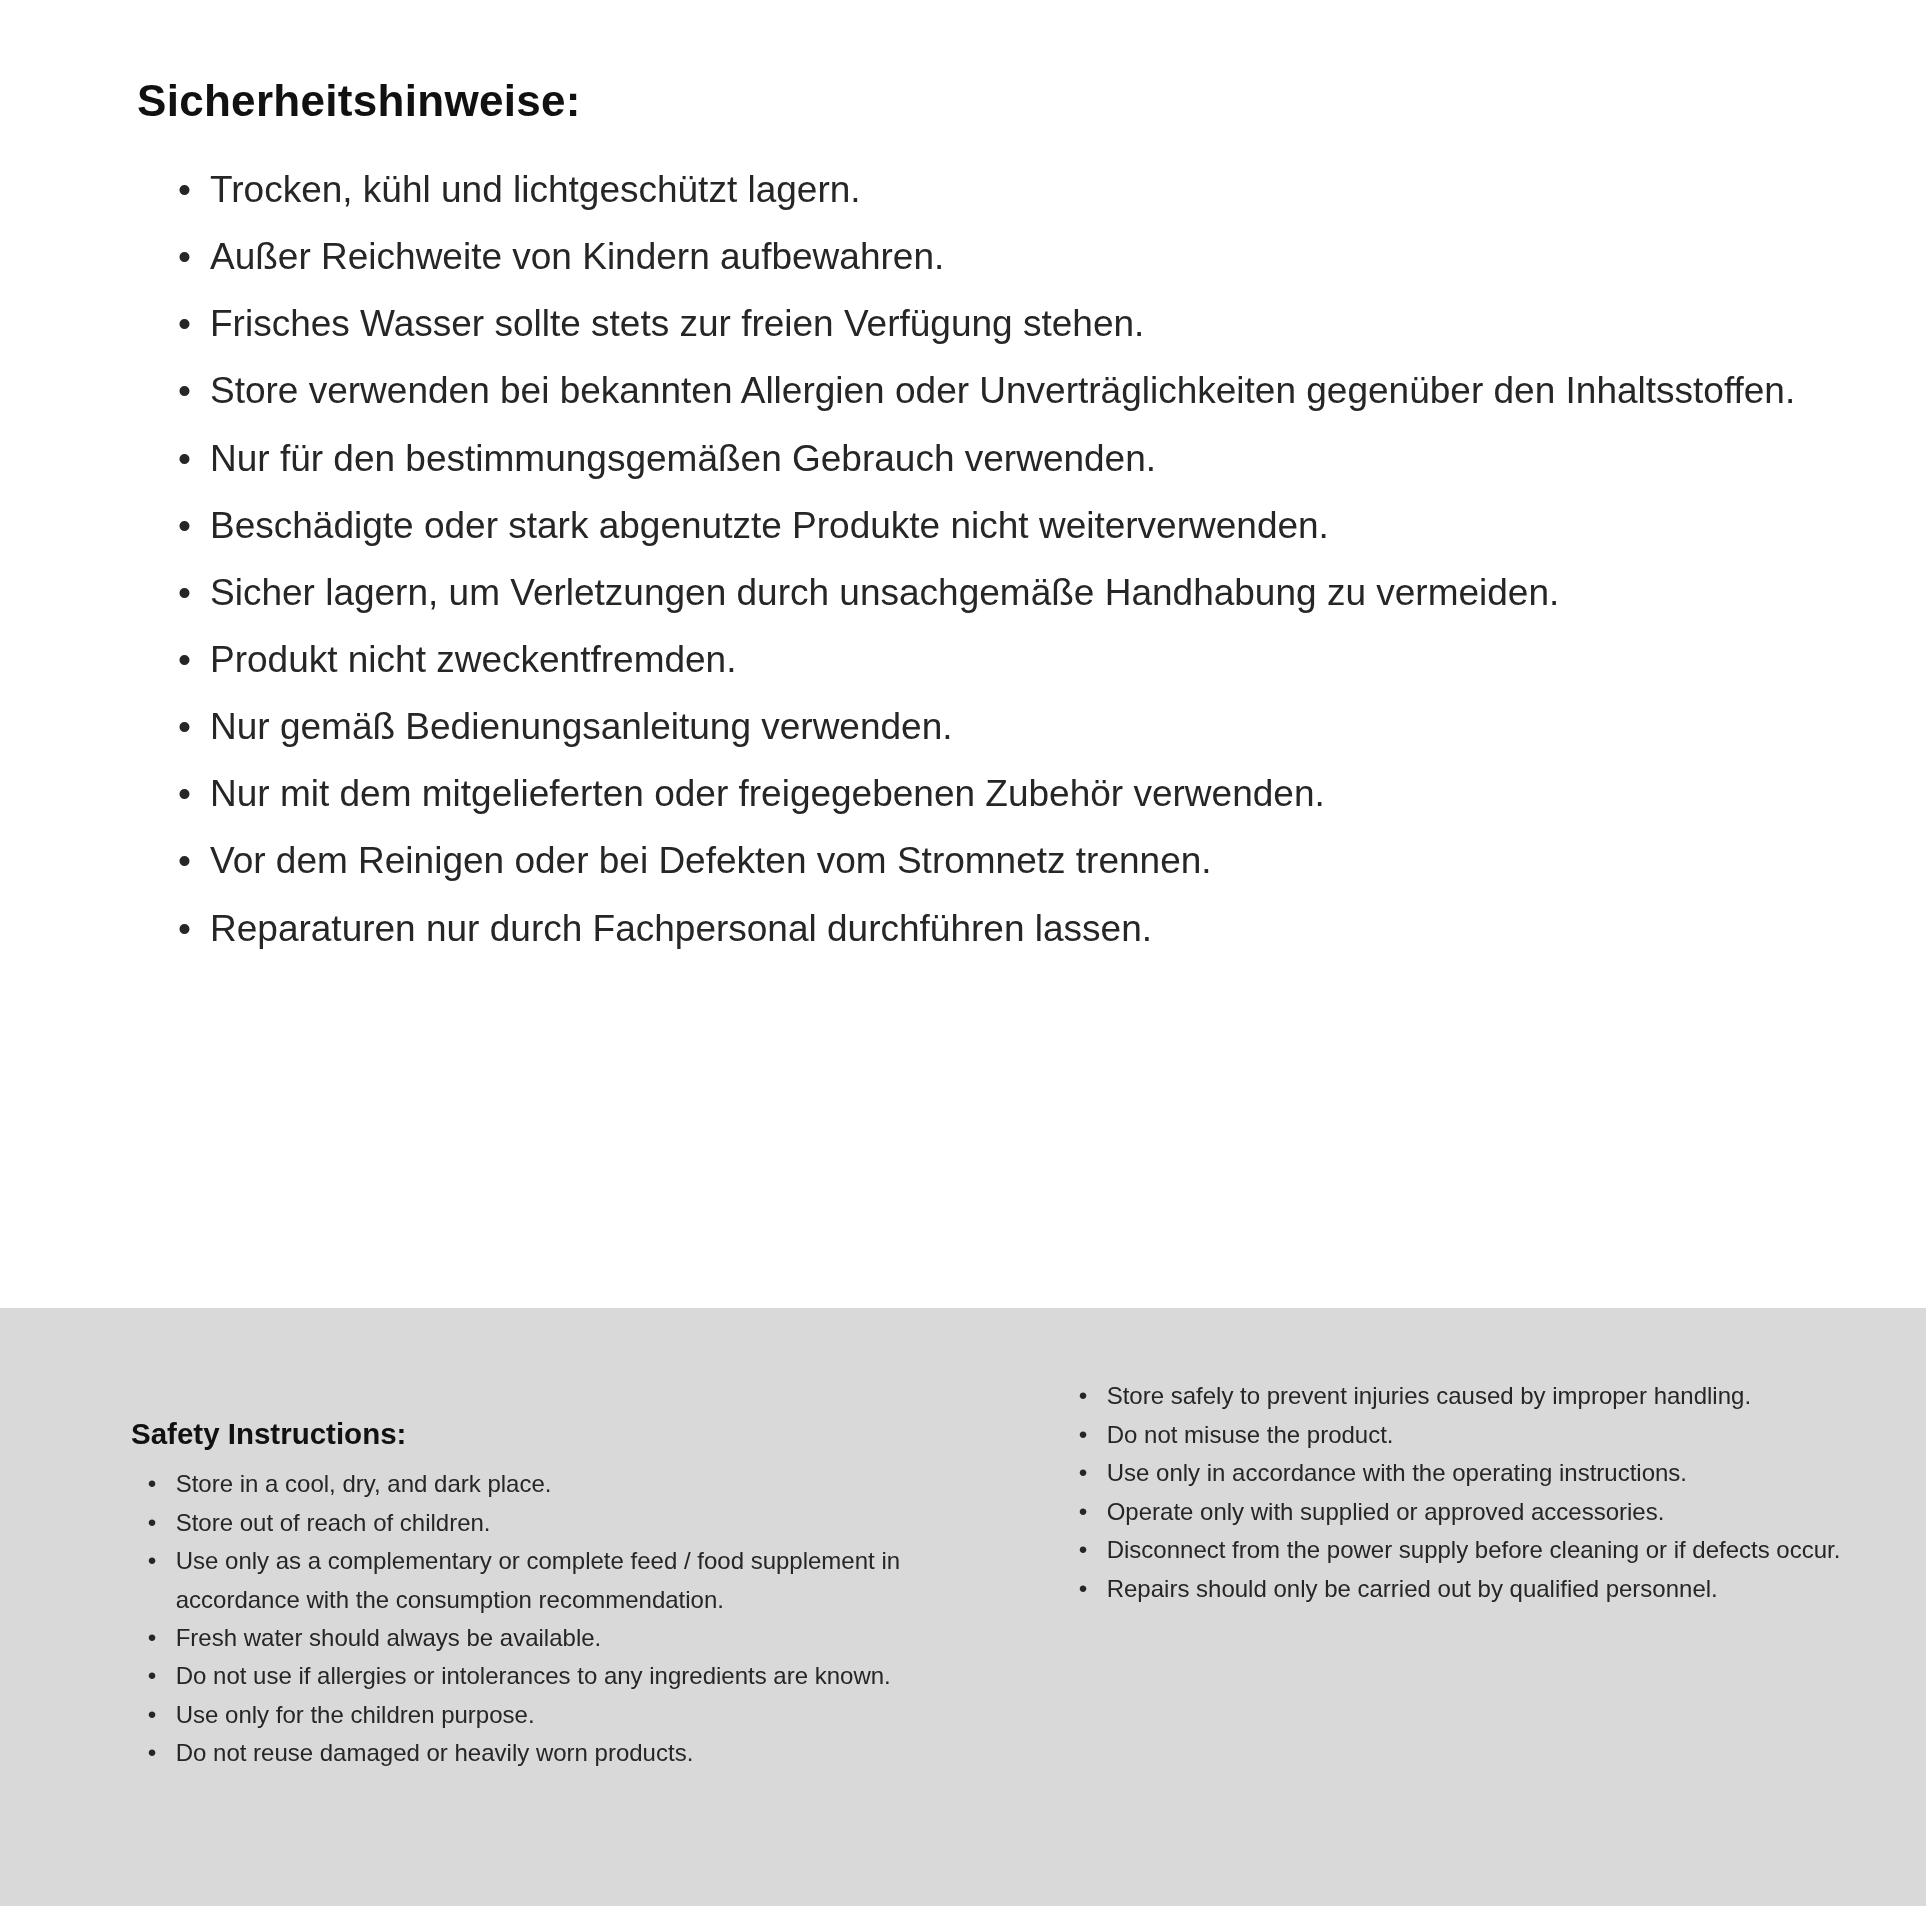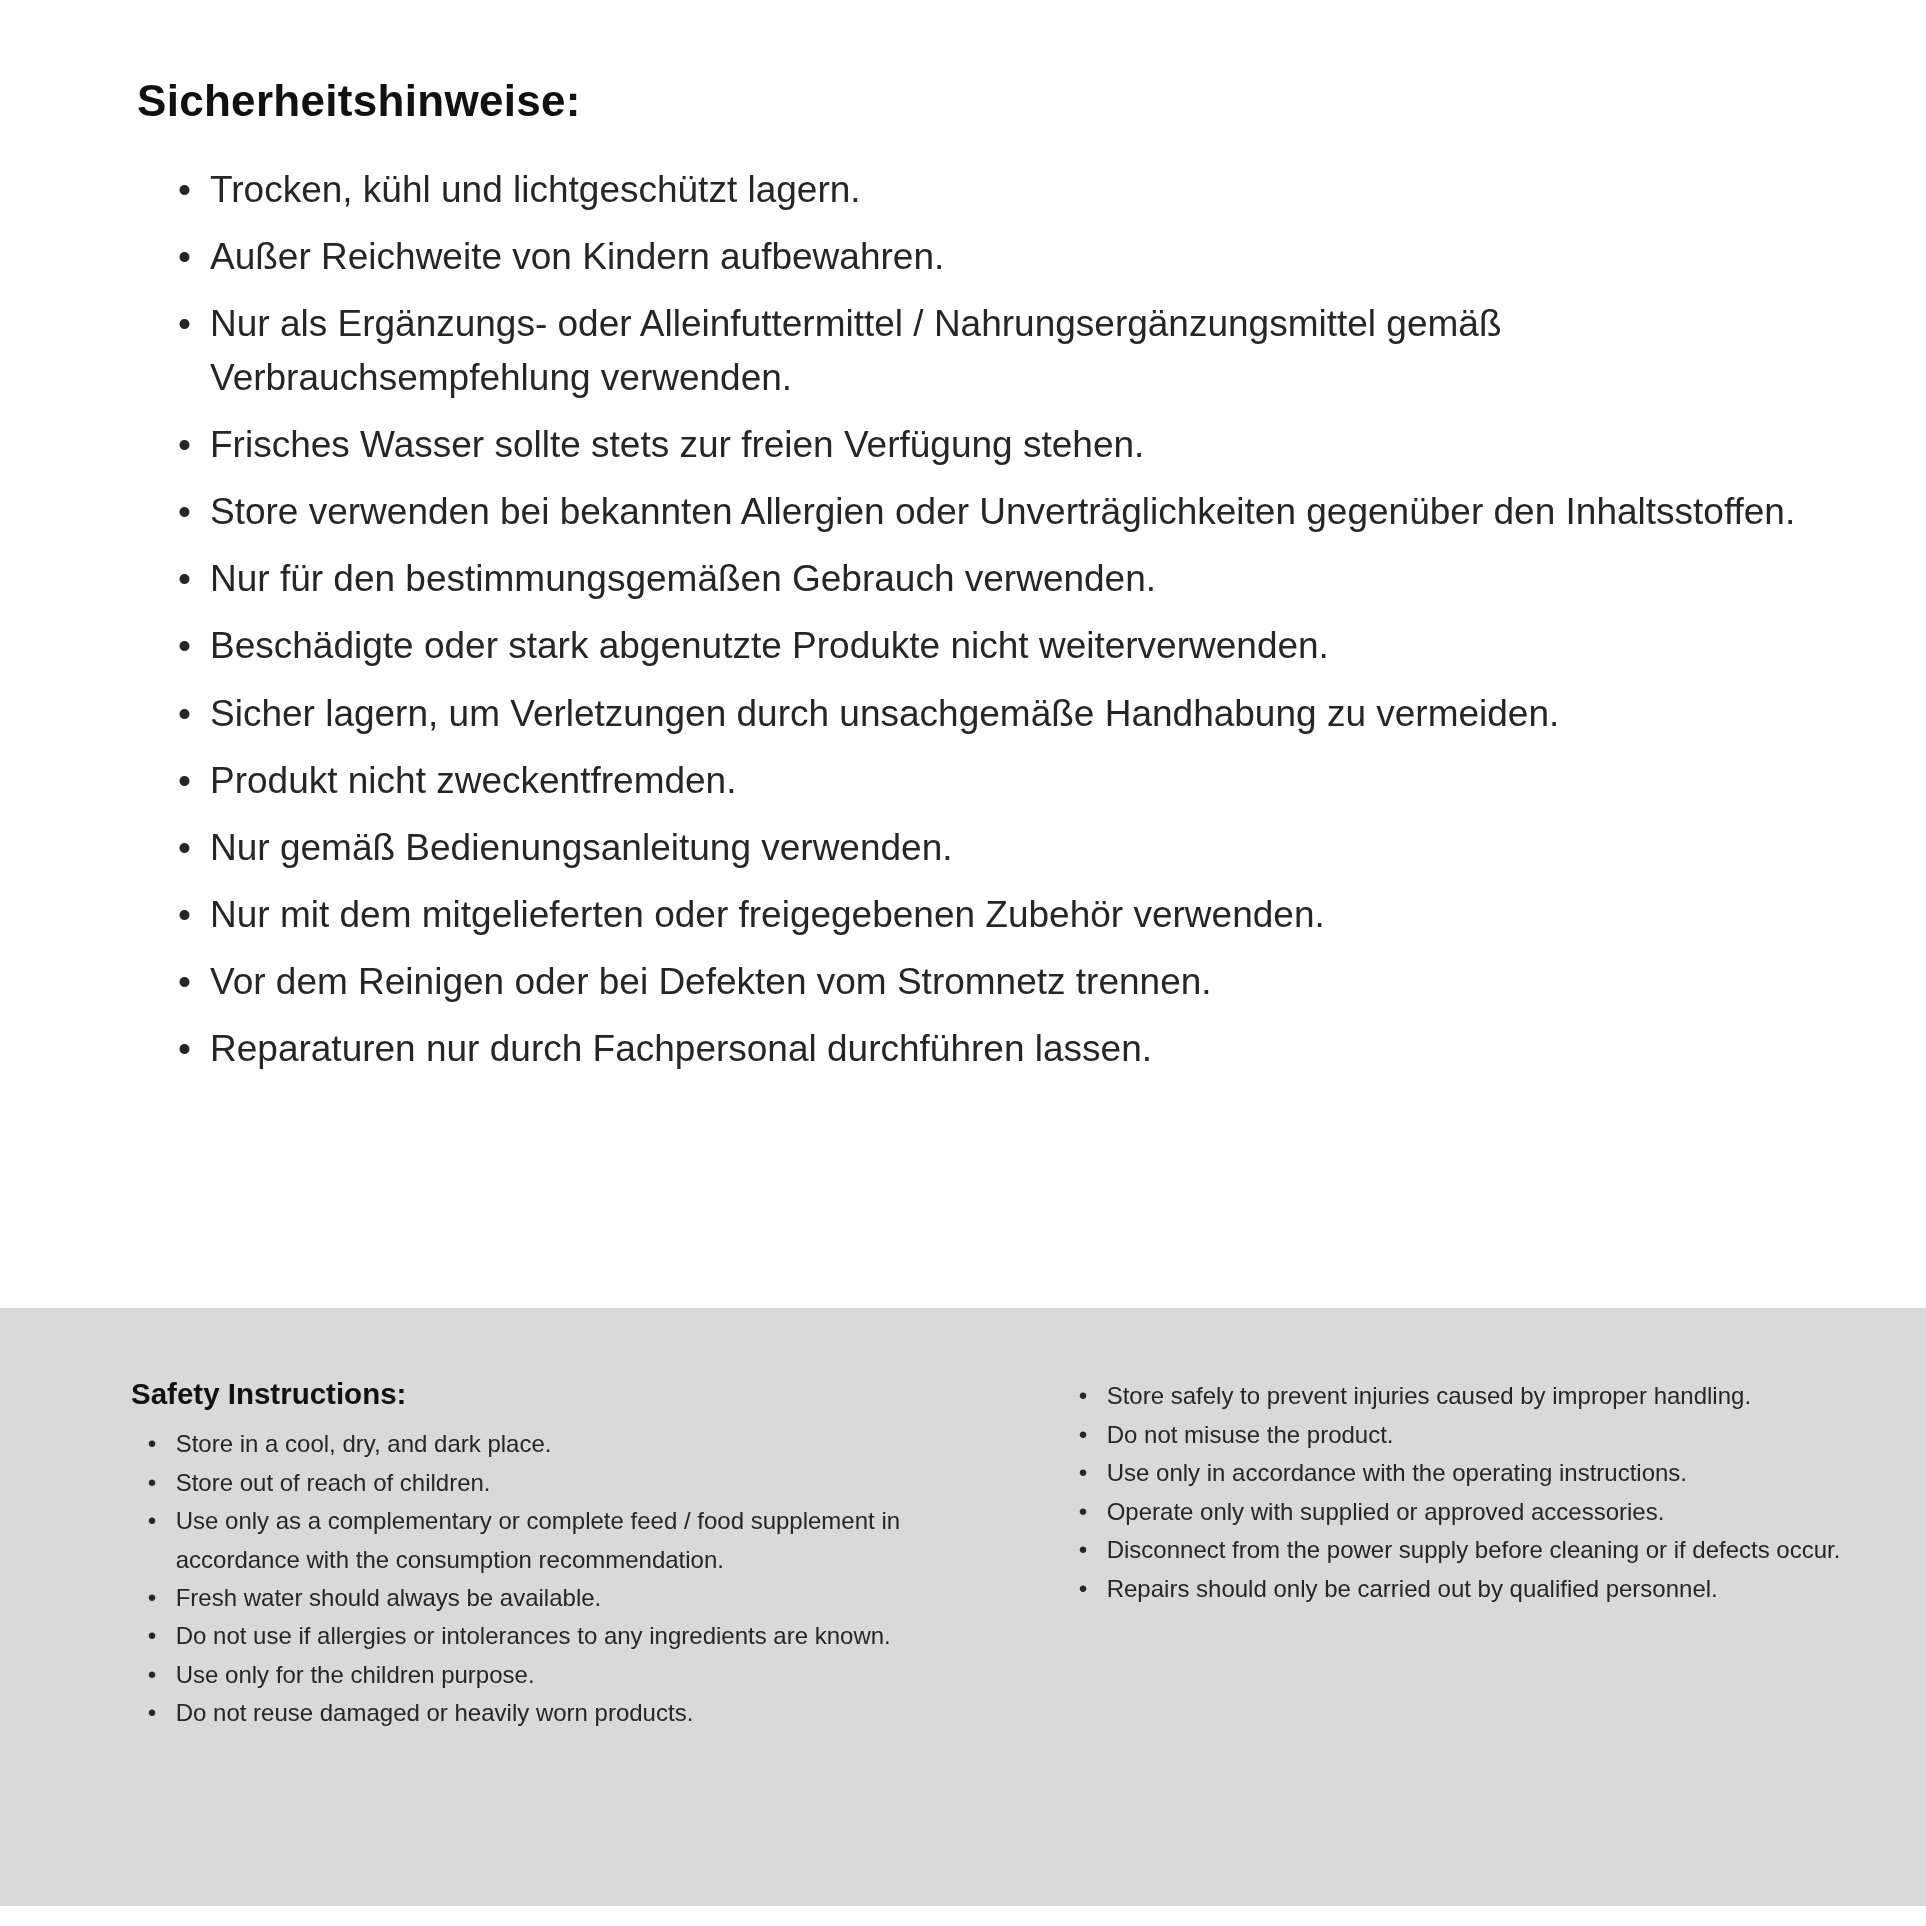--- a/index.html
+++ b/index.html
@@ -64,20 +64,21 @@
   .english-col {
     flex: 0 0 auto;
   }
   .english-col.left { width: 854px; }
   .english-col.right { width: 796px; }
   .english-title {
     font-size: 29.5px;
     font-weight: 700;
     color: var(--title_text, #111111);
     margin-bottom: 14px;
+    margin-top: 40px;
   }
   ul.english-list {
     list-style: none;
     margin-left: 16.7px;
     font-size: 24px;
     line-height: 1.58;
     color: var(--text, #262626);
   }
   ul.english-list > li {
     padding-left: 28px;
@@ -94,21 +95,20 @@
 </head>
 <body>
 
 <div class="page">
 
   <div class="german-section">
     <div class="german-title">Sicherheitshinweise:</div>
     <ul class="german-list">
         <li>Trocken, kühl und lichtgeschützt lagern.</li>
         <li>Außer Reichweite von Kindern aufbewahren.</li>
-        <li>Nur als Ergänzungs- oder Alleinfuttermittel / Nahrungsergänzungsmittel gemäß Verbrauchsempfehlung verwenden.</li>
         <li>Frisches Wasser sollte stets zur freien Verfügung stehen.</li>
         <li>Store verwenden bei bekannten Allergien oder Unverträglichkeiten gegenüber den Inhaltsstoffen.</li>
         <li>Nur für den bestimmungsgemäßen Gebrauch verwenden.</li>
         <li>Beschädigte oder stark abgenutzte Produkte nicht weiterverwenden.</li>
         <li>Sicher lagern, um Verletzungen durch unsachgemäße Handhabung zu vermeiden.</li>
         <li>Produkt nicht zweckentfremden.</li>
         <li>Nur gemäß Bedienungsanleitung verwenden.</li>
         <li>Nur mit dem mitgelieferten oder freigegebenen Zubehör verwenden.</li>
         <li>Vor dem Reinigen oder bei Defekten vom Stromnetz trennen.</li>
         <li>Reparaturen nur durch Fachpersonal durchführen lassen.</li>

